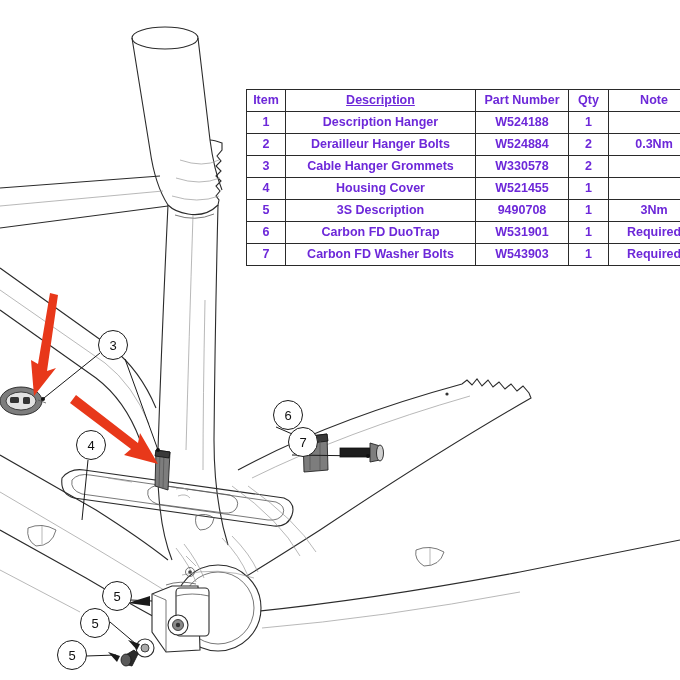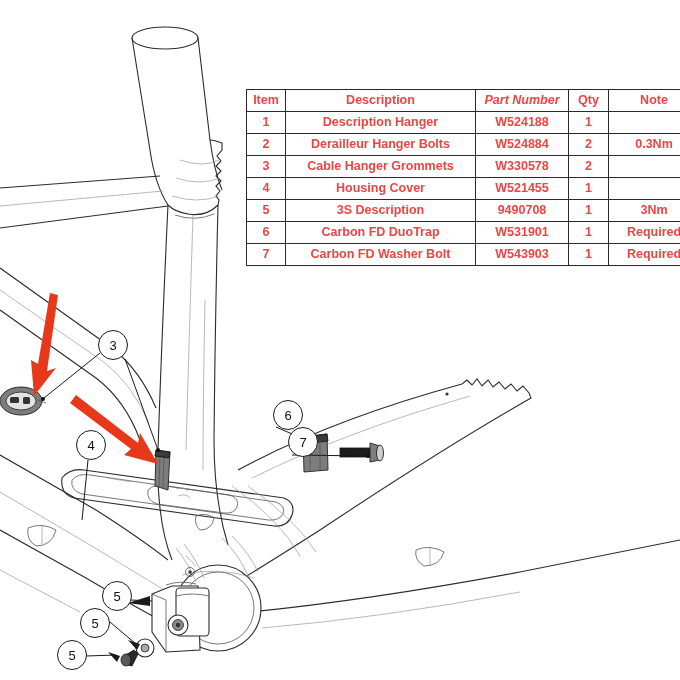--- a/index.html
+++ b/index.html
@@ -18,32 +18,32 @@
     left:246px; top:89px;
     width:428px;
     border-collapse:collapse;
     background:#ffffff;
     table-layout:fixed;
   }
   .parts-table td,.parts-table th{
     border:1px solid #2a2a2a;
     font-size:12.5px;
     font-weight:bold;
-    color:#ef4444;
+    color:#6d28d9;
     text-align:center;
     height:21px;
     line-height:19px;
     padding:0 2px;
     white-space:nowrap;
     overflow:hidden;
   }
   .parts-table th{font-weight:bold;}
   .col-item{width:34px;}
-  .col-desc{width:185px;}
-  .col-part{width:88px;font-style:italic;}
+  .col-desc{width:185px;text-decoration:underline;}
+  .col-part{width:88px;}
   .col-qty{width:35px;}
   .col-note{width:86px;}
 
   
   .balloon{
     position:absolute;
     width:30px;height:30px;
     border:1.3px solid #1a1a1a;
     border-radius:50%;
     background:#ffffff;
@@ -316,21 +316,21 @@
       </tr>
       <tr>
         <td>6</td>
         <td>Carbon FD DuoTrap</td>
         <td>W531901</td>
         <td>1</td>
         <td>Required</td>
       </tr>
       <tr>
         <td>7</td>
-        <td>Carbon FD Washer Bolt</td>
+        <td>Carbon FD Washer Bolts</td>
         <td>W543903</td>
         <td>1</td>
         <td>Required</td>
       </tr>
     </tbody>
   </table>
 
 </div>
 
 </body></html>

